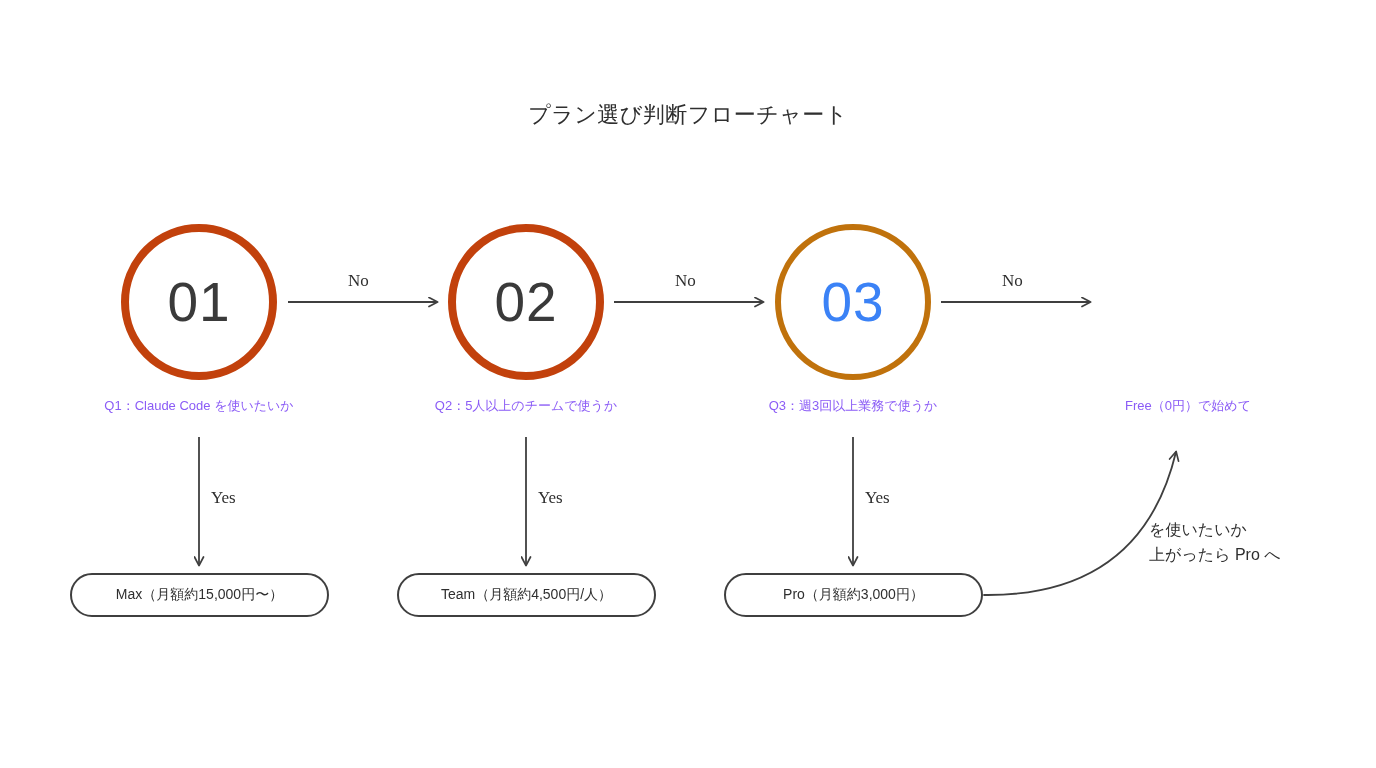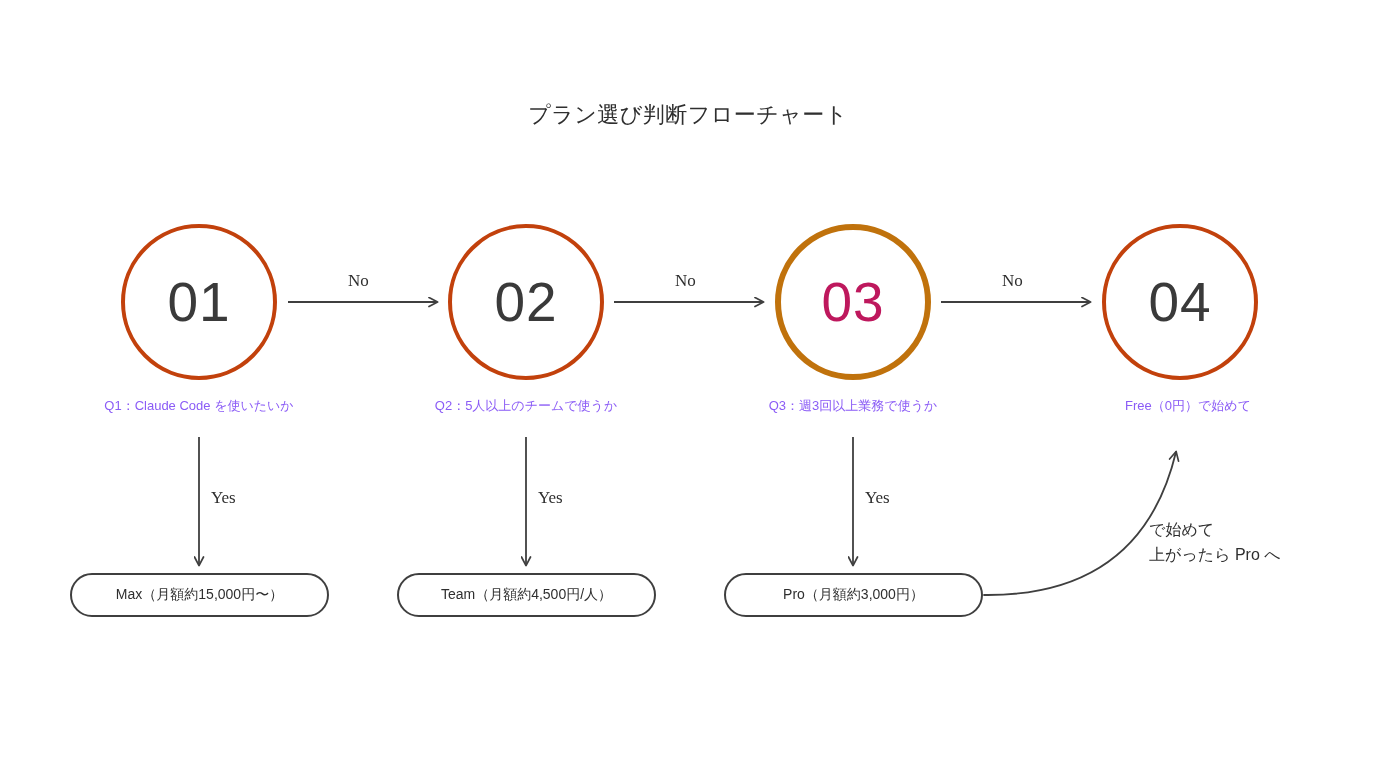--- a/index.html
+++ b/index.html
@@ -46,39 +46,39 @@
     height: 768px;
     pointer-events: none;
   }
 
   
   .node {
     position: absolute;
     width: 156px;
     height: 156px;
     border-radius: 50%;
-    border: 4px solid #c2410c;
+    border: 8px solid #c2410c;
     box-sizing: border-box;
     display: flex;
     align-items: center;
     justify-content: center;
     background: #ffffff;
   }
   .node .num {
     font-size: 55px;
     font-weight: 400;
     color: #3a3a3a;
     line-height: 1;
     letter-spacing: 1px;
   }
   .node.accent {
     border: 6px solid #c0720c;
   }
   .node.accent .num {
-    color: #be185d;
+    color: #3b82f6;
   }
 
   
   .caption {
     position: absolute;
     text-align: center;
     font-size: 13px;
     color: #8b5cf6;
     white-space: nowrap;
     line-height: 1.2;
@@ -153,23 +153,20 @@
 
   <div class="node" style="left:121px; top:224px;">
     <span class="num">01</span>
   </div>
   <div class="node" style="left:448px; top:224px;">
     <span class="num">02</span>
   </div>
   <div class="node accent" style="left:775px; top:224px;">
     <span class="num">03</span>
   </div>
-  <div class="node" style="left:1102px; top:224px;">
-    <span class="num">04</span>
-  </div>
 
   <div class="caption" style="left:39px; top:398px; width:320px;">Q1：Claude Code を使いたいか</div>
   <div class="caption" style="left:366px; top:398px; width:320px;">Q2：5人以上のチームで使うか</div>
   <div class="caption" style="left:693px; top:398px; width:320px;">Q3：週3回以上業務で使うか</div>
   <div class="caption" style="left:1028px; top:398px; width:320px;">Free（0円）で始めて</div>
 
   <div class="edge-label" style="left:348px; top:271px;">No</div>
   <div class="edge-label" style="left:675px; top:271px;">No</div>
   <div class="edge-label" style="left:1002px; top:271px;">No</div>
 
@@ -181,17 +178,17 @@
     <span>Max（月額約15,000円〜）</span>
   </div>
   <div class="pill" style="left:397px; top:573px; width:259px;">
     <span>Team（月額約4,500円/人）</span>
   </div>
   <div class="pill" style="left:724px; top:573px; width:259px;">
     <span>Pro（月額約3,000円）</span>
   </div>
 
   <div class="note-label" style="left:1149px; top:518px;">
-    <div>で始めて</div>
+    <div>を使いたいか</div>
     <div>上がったら Pro へ</div>
   </div>
 
 </div>
 
 </body></html>

